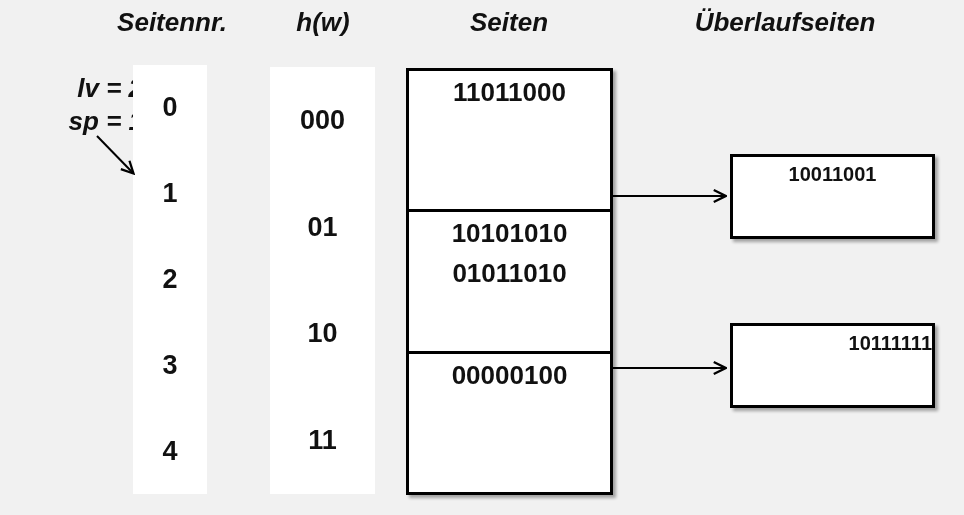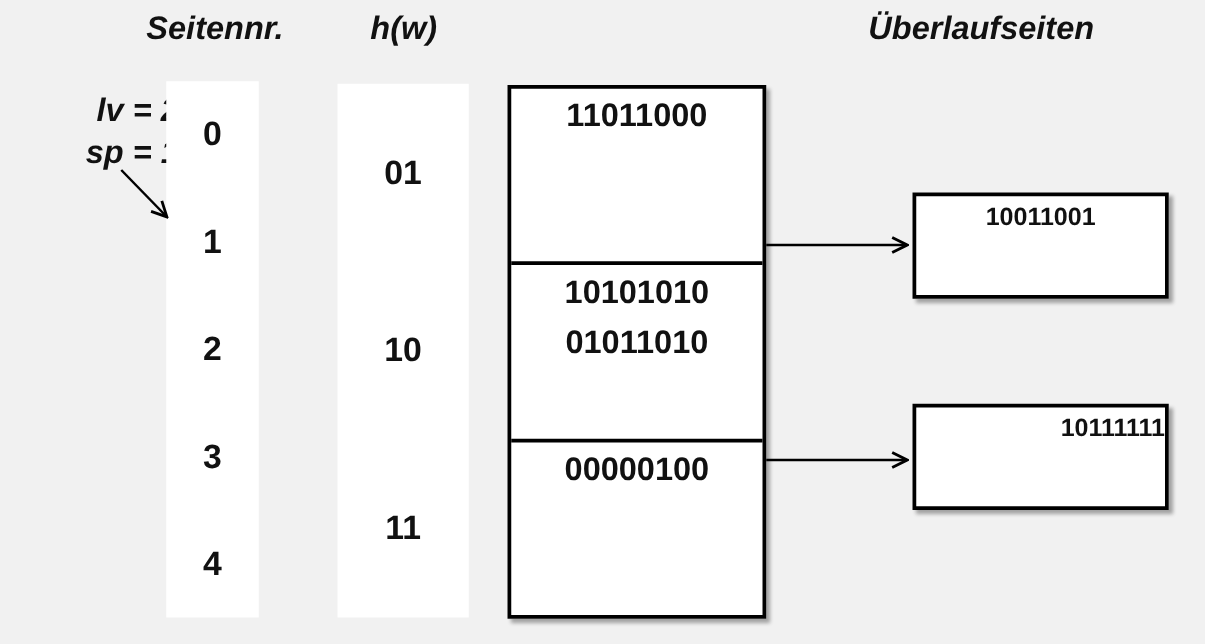--- a/index.html
+++ b/index.html
@@ -68,36 +68,38 @@
     pointer-events: none;
   }
 </style>
 </head>
 <body>
 
 <div class="stage">
 
   <div class="hdr" style="left:172px">Seitennr.</div>
   <div class="hdr" style="left:323px">h(w)</div>
+  <div class="hdr" style="left:509px">Seiten</div>
   <div class="hdr" style="left:785px">Überlaufseiten</div>
 
   <div class="annotation">
     <div>lv = 2</div>
     <div>sp = 1</div>
   </div>
 
   <div class="col col-seitennr">
     <div class="cell">0</div>
     <div class="cell">1</div>
     <div class="cell">2</div>
     <div class="cell">3</div>
     <div class="cell">4</div>
   </div>
 
   <div class="col col-hw">
+    <div class="cell">000</div>
     <div class="cell">01</div>
     <div class="cell">10</div>
     <div class="cell">11</div>
   </div>
 
   <div class="pagebox">
     <div class="prow">
       <div class="entry">11011000</div>
       <div class="entry"></div>
     </div>

